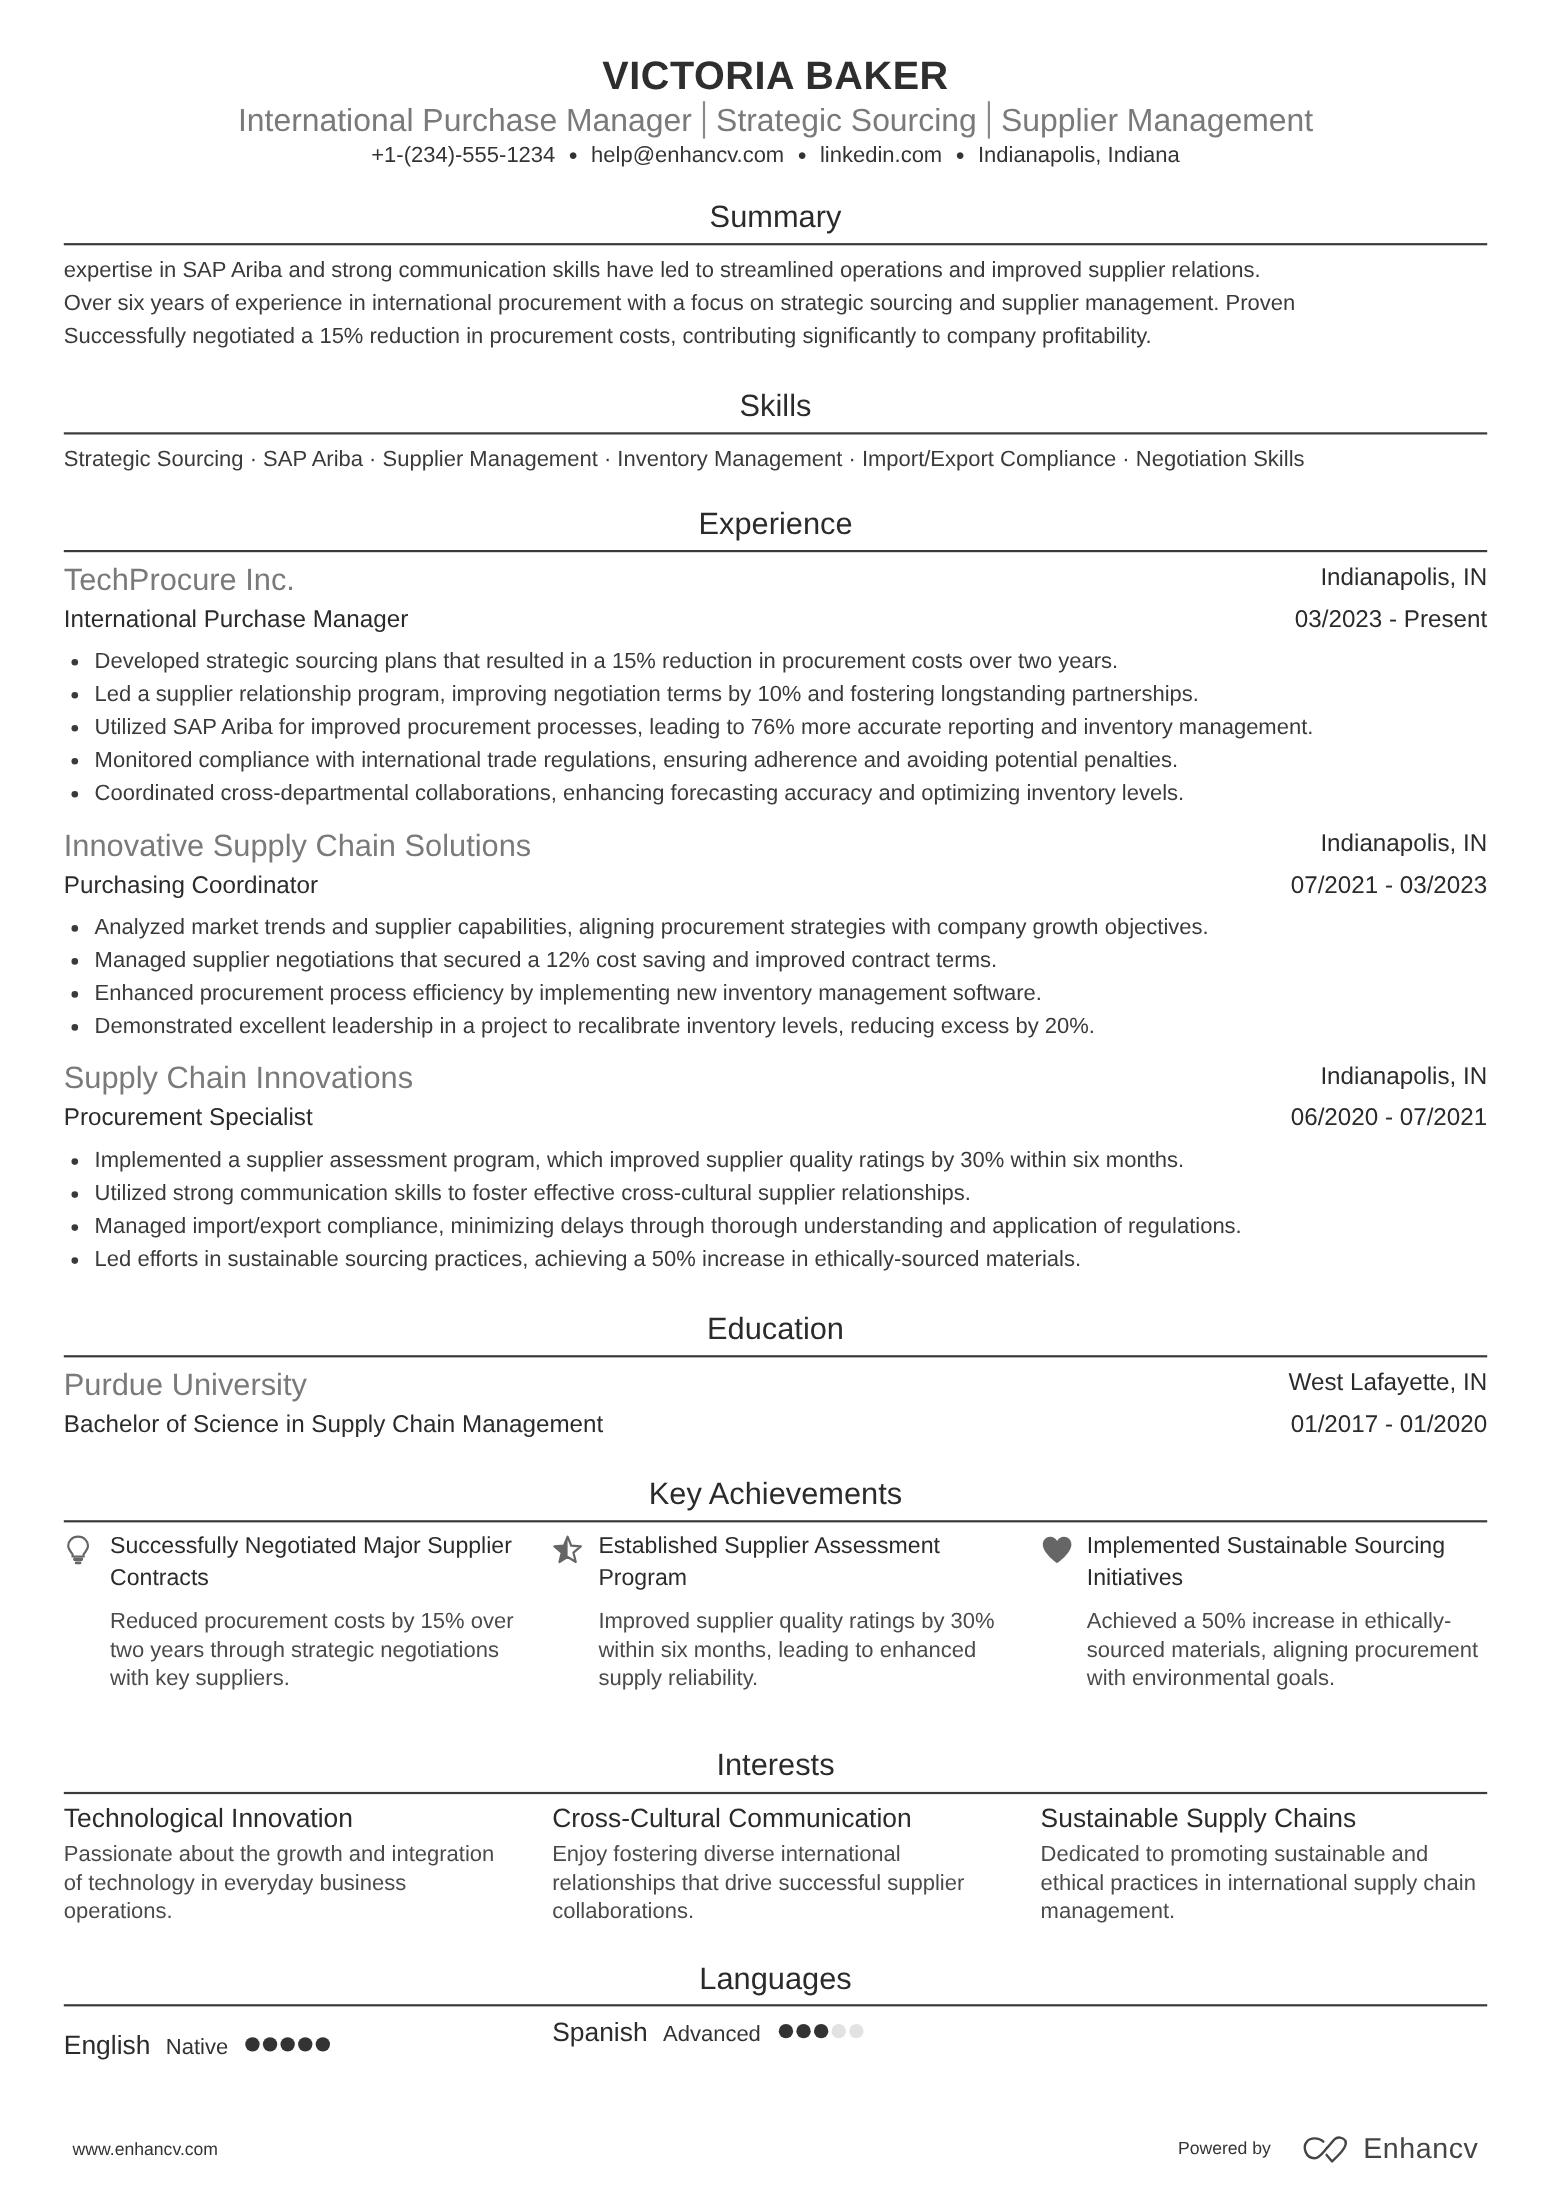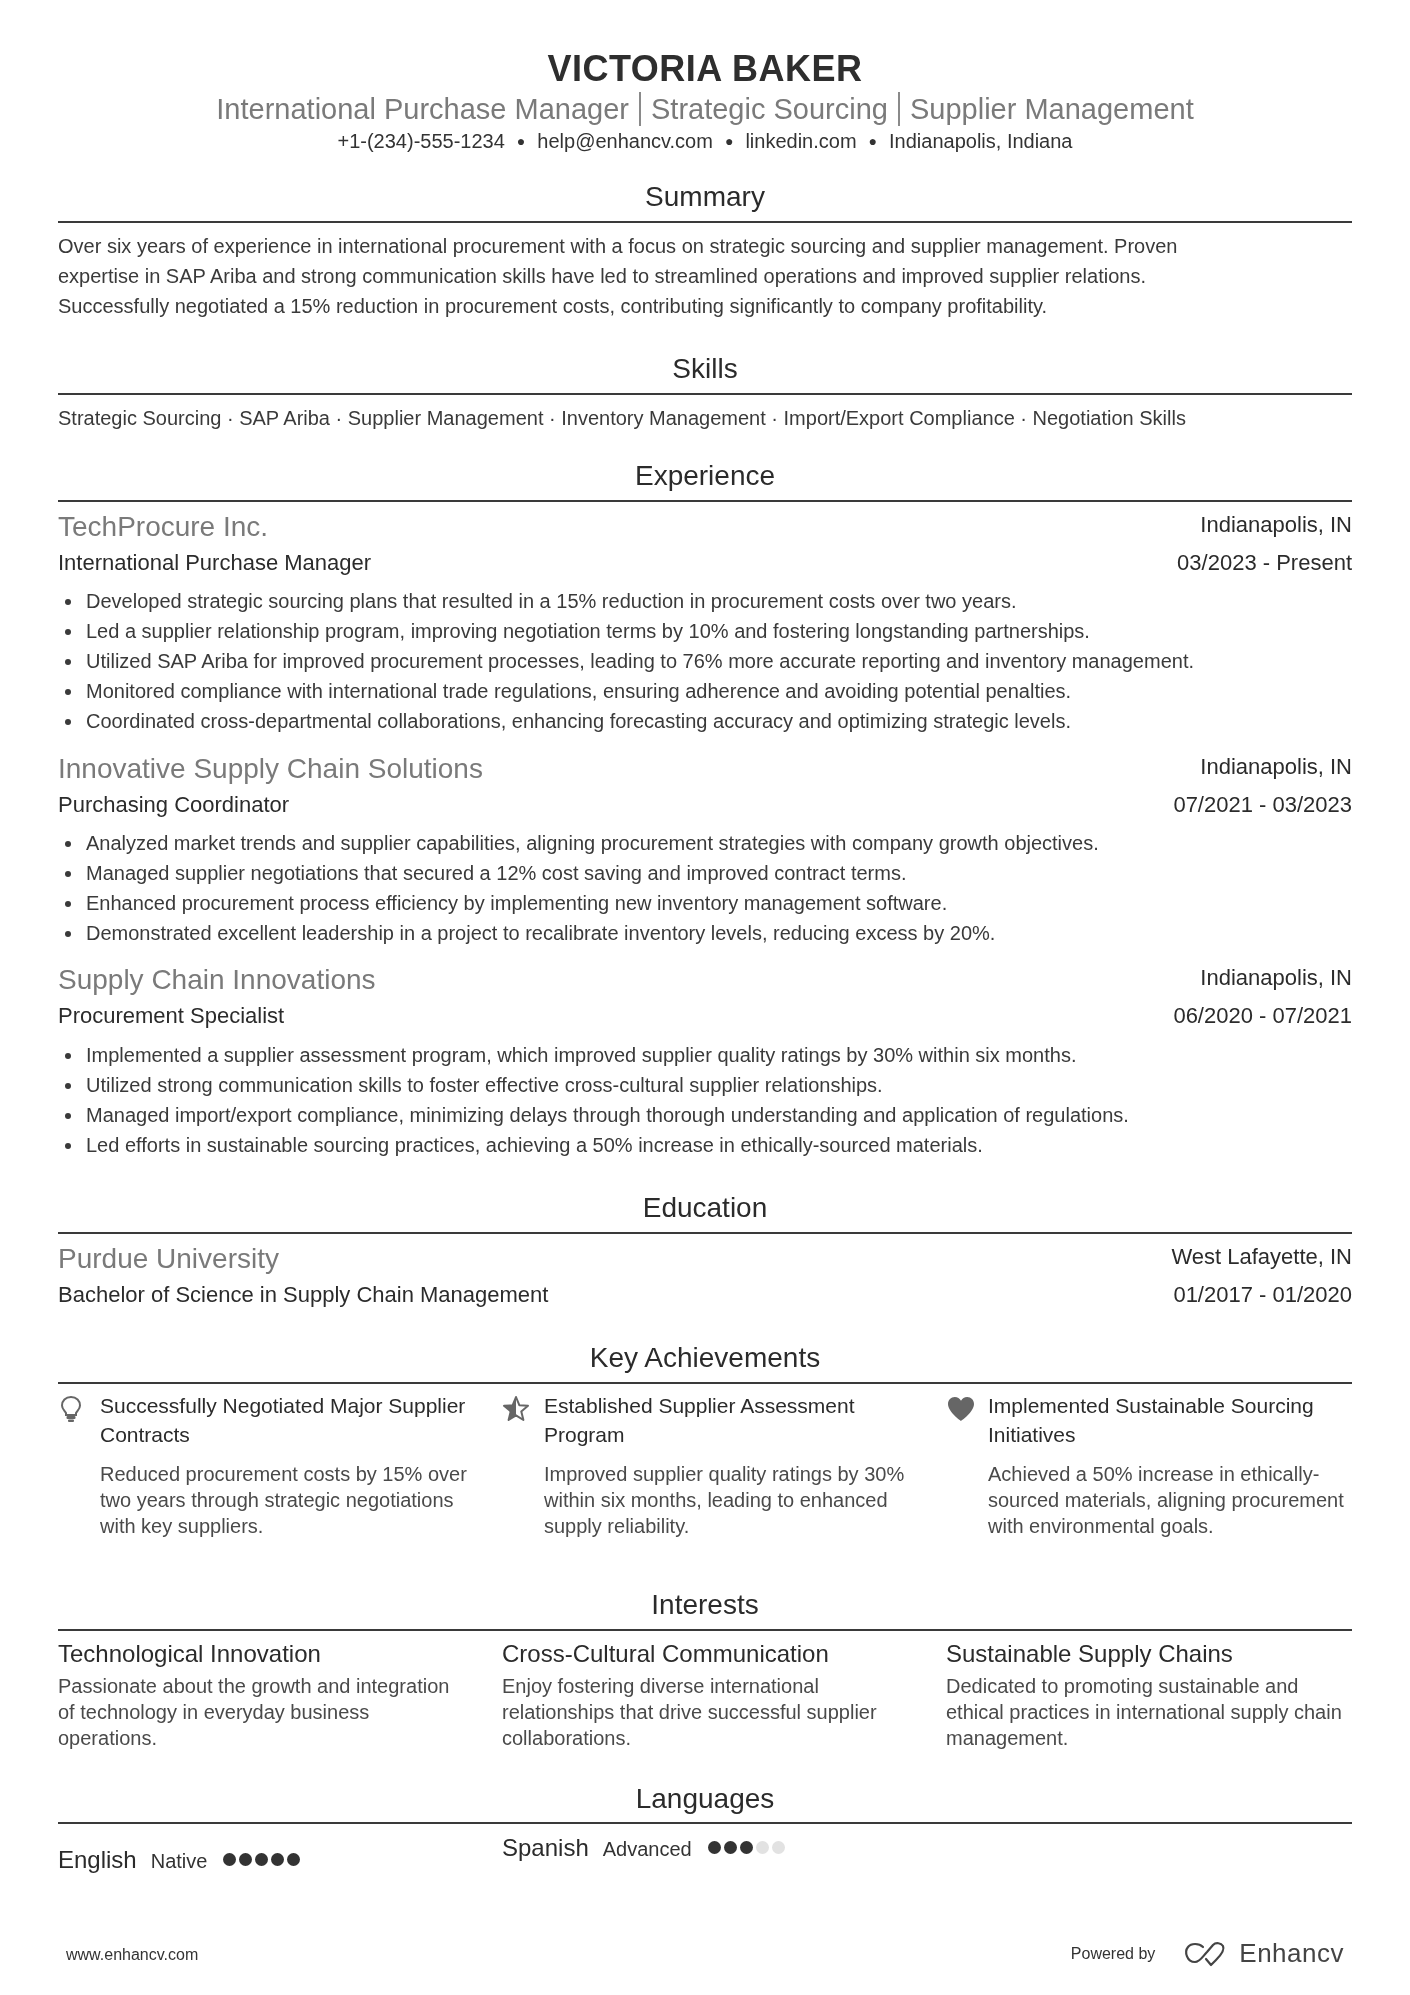--- a/index.html
+++ b/index.html
@@ -47,42 +47,42 @@
   <div class="abs center title">
     <span>International Purchase Manager</span><span class="sep"></span><span>Strategic Sourcing</span><span class="sep"></span><span>Supplier Management</span>
   </div>
   <div class="abs center contact">
     <span>+1-(234)-555-1234</span><span class="dot">●</span><span>help@enhancv.com</span><span class="dot">●</span><span>linkedin.com</span><span class="dot">●</span><span>Indianapolis, Indiana</span>
   </div>
 
   <div class="abs center sec-head" style="top:181px;">Summary</div>
   <div class="abs rule" style="top:221px;"></div>
   <div class="abs para" style="top:231px;">
+    <div>expertise in SAP Ariba and strong communication skills have led to streamlined operations and improved supplier relations.</div>
     <div>Over six years of experience in international procurement with a focus on strategic sourcing and supplier management. Proven</div>
-    <div>expertise in SAP Ariba and strong communication skills have led to streamlined operations and improved supplier relations.</div>
     <div>Successfully negotiated a 15% reduction in procurement costs, contributing significantly to company profitability.</div>
   </div>
 
   <div class="abs center sec-head" style="top:353px;">Skills</div>
   <div class="abs rule" style="top:393px;"></div>
   <div class="abs para" style="top:403px;">Strategic Sourcing · SAP Ariba · Supplier Management · Inventory Management · Import/Export Compliance · Negotiation Skills</div>
 
   <div class="abs center sec-head" style="top:460px;">Experience</div>
   <div class="abs rule" style="top:500px;"></div>
 
   <div class="abs company" style="top:511px;">TechProcure Inc.</div>
   <div class="abs right" style="top:512px;">Indianapolis, IN</div>
   <div class="abs role" style="top:550px;">International Purchase Manager</div>
   <div class="abs right" style="top:550px;">03/2023 - Present</div>
   <ul class="bullets" style="top:586px;">
     <li>Developed strategic sourcing plans that resulted in a 15% reduction in procurement costs over two years.</li>
     <li>Led a supplier relationship program, improving negotiation terms by 10% and fostering longstanding partnerships.</li>
     <li>Utilized SAP Ariba for improved procurement processes, leading to 76% more accurate reporting and inventory management.</li>
     <li>Monitored compliance with international trade regulations, ensuring adherence and avoiding potential penalties.</li>
-    <li>Coordinated cross-departmental collaborations, enhancing forecasting accuracy and optimizing strategic levels.</li>
+    <li>Coordinated cross-departmental collaborations, enhancing forecasting accuracy and optimizing inventory levels.</li>
   </ul>
 
   <div class="abs company" style="top:753px;">Innovative Supply Chain Solutions</div>
   <div class="abs right" style="top:754px;">Indianapolis, IN</div>
   <div class="abs role" style="top:792px;">Purchasing Coordinator</div>
   <div class="abs right" style="top:792px;margin-left:42px;">07/2021 - 03/2023</div>
   <ul class="bullets" style="top:828px;">
     <li>Analyzed market trends and supplier capabilities, aligning procurement strategies with company growth objectives.</li>
     <li>Managed supplier negotiations that secured a 12% cost saving and improved contract terms.</li>
     <li>Enhanced procurement process efficiency by implementing new inventory management software.</li>

